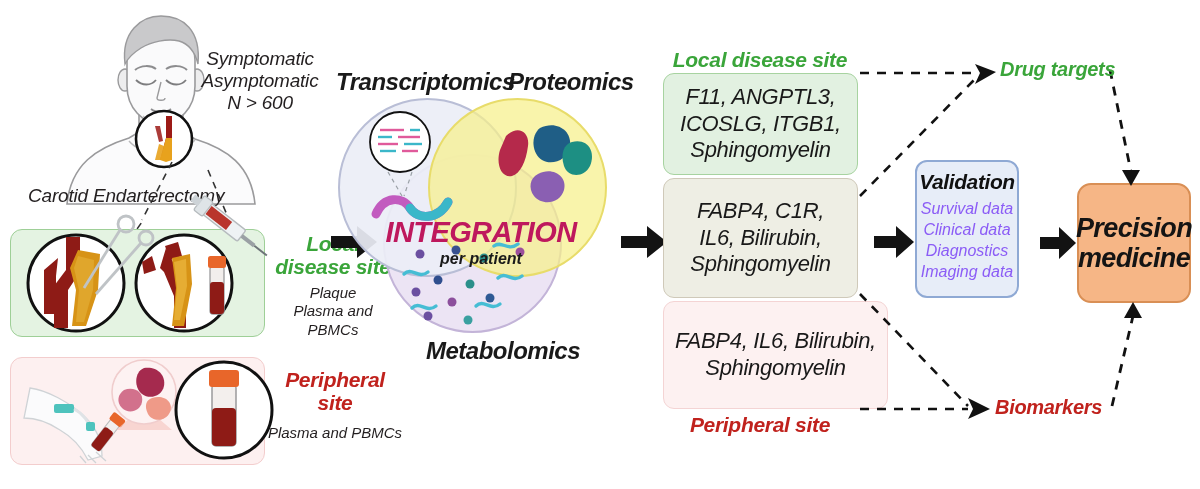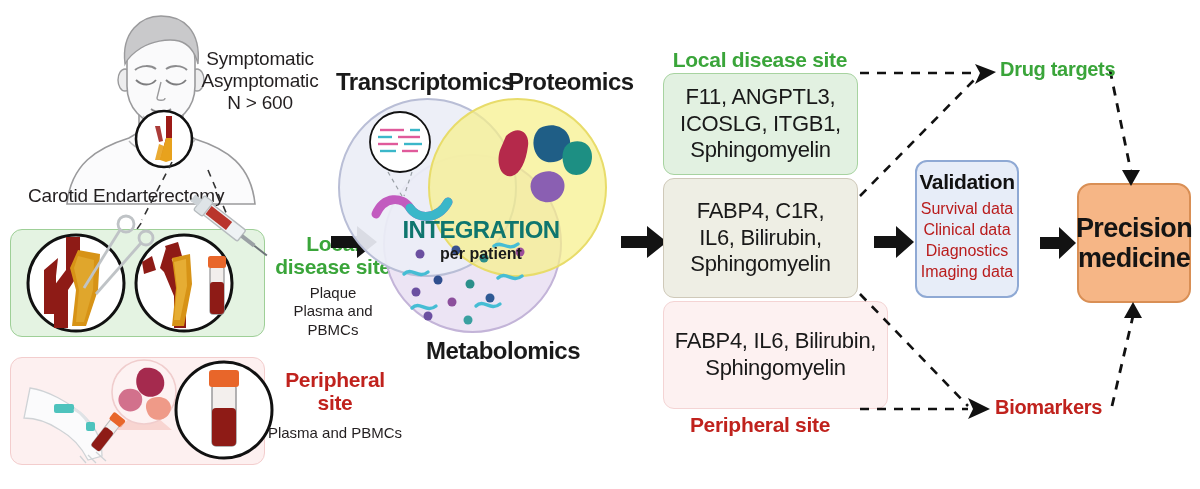--- a/index.html
+++ b/index.html
@@ -3,21 +3,21 @@
 <meta charset="utf-8">
 <style>
   html,body{margin:0;padding:0;}
   body{
     width:1200px;height:489px;
     background:#ffffff;
     font-family:"Liberation Sans", sans-serif;
     overflow:hidden;
     position:relative;
   }
-  #canvas{position:relative;width:1200px;height:489px;}
+  #canvas{position:relative;width:1200px;height:489px;font-style:italic;}
   .abs{position:absolute;}
 
   
   .t-center{text-align:center;}
   .cohort-text{
     font-size:19px;color:#231f20;line-height:1.16;letter-spacing:-0.2px;
   }
   .section-head{
     font-weight:bold;font-size:21px;line-height:1.1;letter-spacing:-0.3px;
   }
@@ -50,21 +50,21 @@
     border:2.5px solid #e8dc6a;
   }
   .venn-mb{   
     background:rgba(228,217,240,0.72);
     border:2.5px solid #c3b4d8;
   }
   .integration{
     position:absolute;z-index:9;text-align:center;width:230px;
   }
   .integration .big{
-    font-weight:bold;font-size:24px;color:#0f766e;letter-spacing:-0.6px;
+    font-weight:bold;font-size:29px;color:#be185d;letter-spacing:-0.6px;
   }
   .integration .small{
     font-weight:bold;font-size:16px;color:#1a1a1a;margin-top:1px;
   }
 
   
   .res-box{
     box-sizing:border-box;border-radius:11px;
     display:flex;align-items:center;justify-content:center;
     text-align:center;font-size:22px;color:#191919;line-height:1.22;
@@ -73,21 +73,21 @@
   .res-green{background:#e2f1e1;border:1.6px solid #a7d3a0;}
   .res-mid{background:#eeeee4;border:1.6px solid #cfc9b9;}
   .res-pink{background:#fdf1f1;border:1.6px solid #f4d4d4;}
 
   .val-box{
     box-sizing:border-box;border-radius:12px;
     background:#e7edf8;border:2px solid #8fa9d4;
     text-align:center;padding-top:8px;
   }
   .val-title{font-weight:bold;font-size:21px;color:#111;letter-spacing:-0.4px;}
-  .val-list{font-size:16px;color:#b91c1c;line-height:1.32;margin-top:4px;}
+  .val-list{font-size:16px;color:#8b5cf6;line-height:1.32;margin-top:4px;}
 
   .pm-box{
     box-sizing:border-box;border-radius:14px;
     background:#f6b686;border:2px solid #d98f55;
     display:flex;align-items:center;justify-content:center;
     text-align:center;
     font-weight:bold;font-size:27px;color:#141414;line-height:1.12;
     letter-spacing:-0.6px;
   }
 

